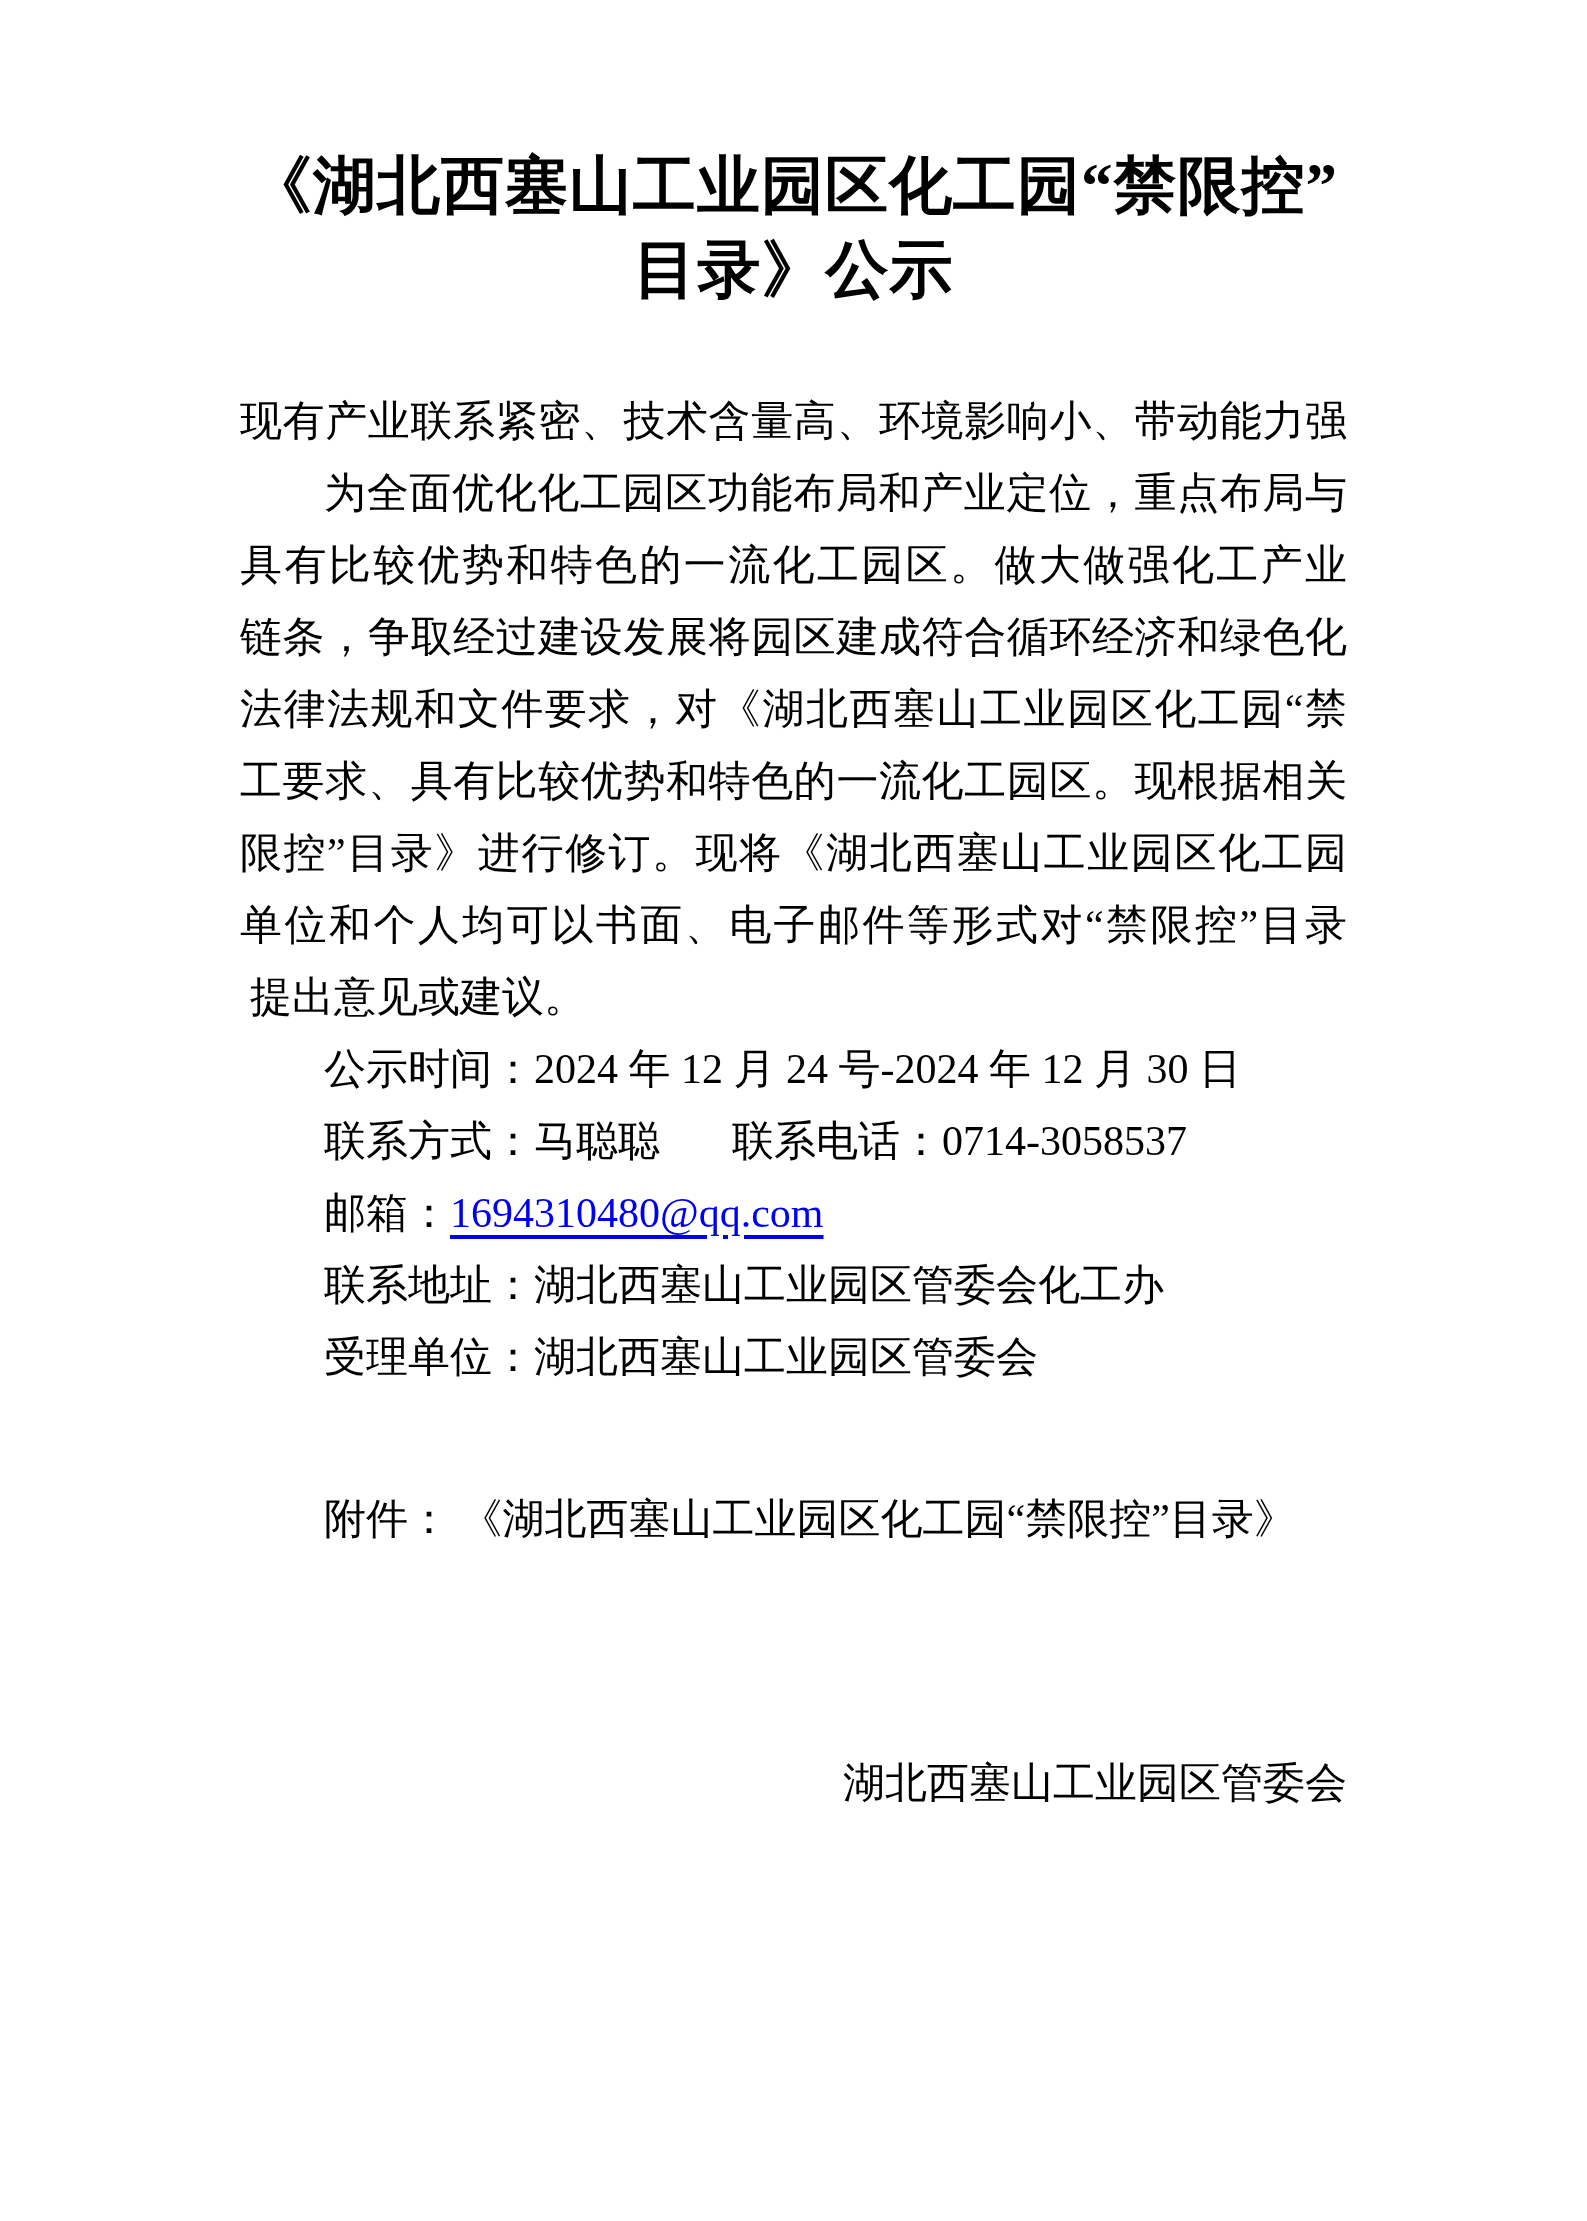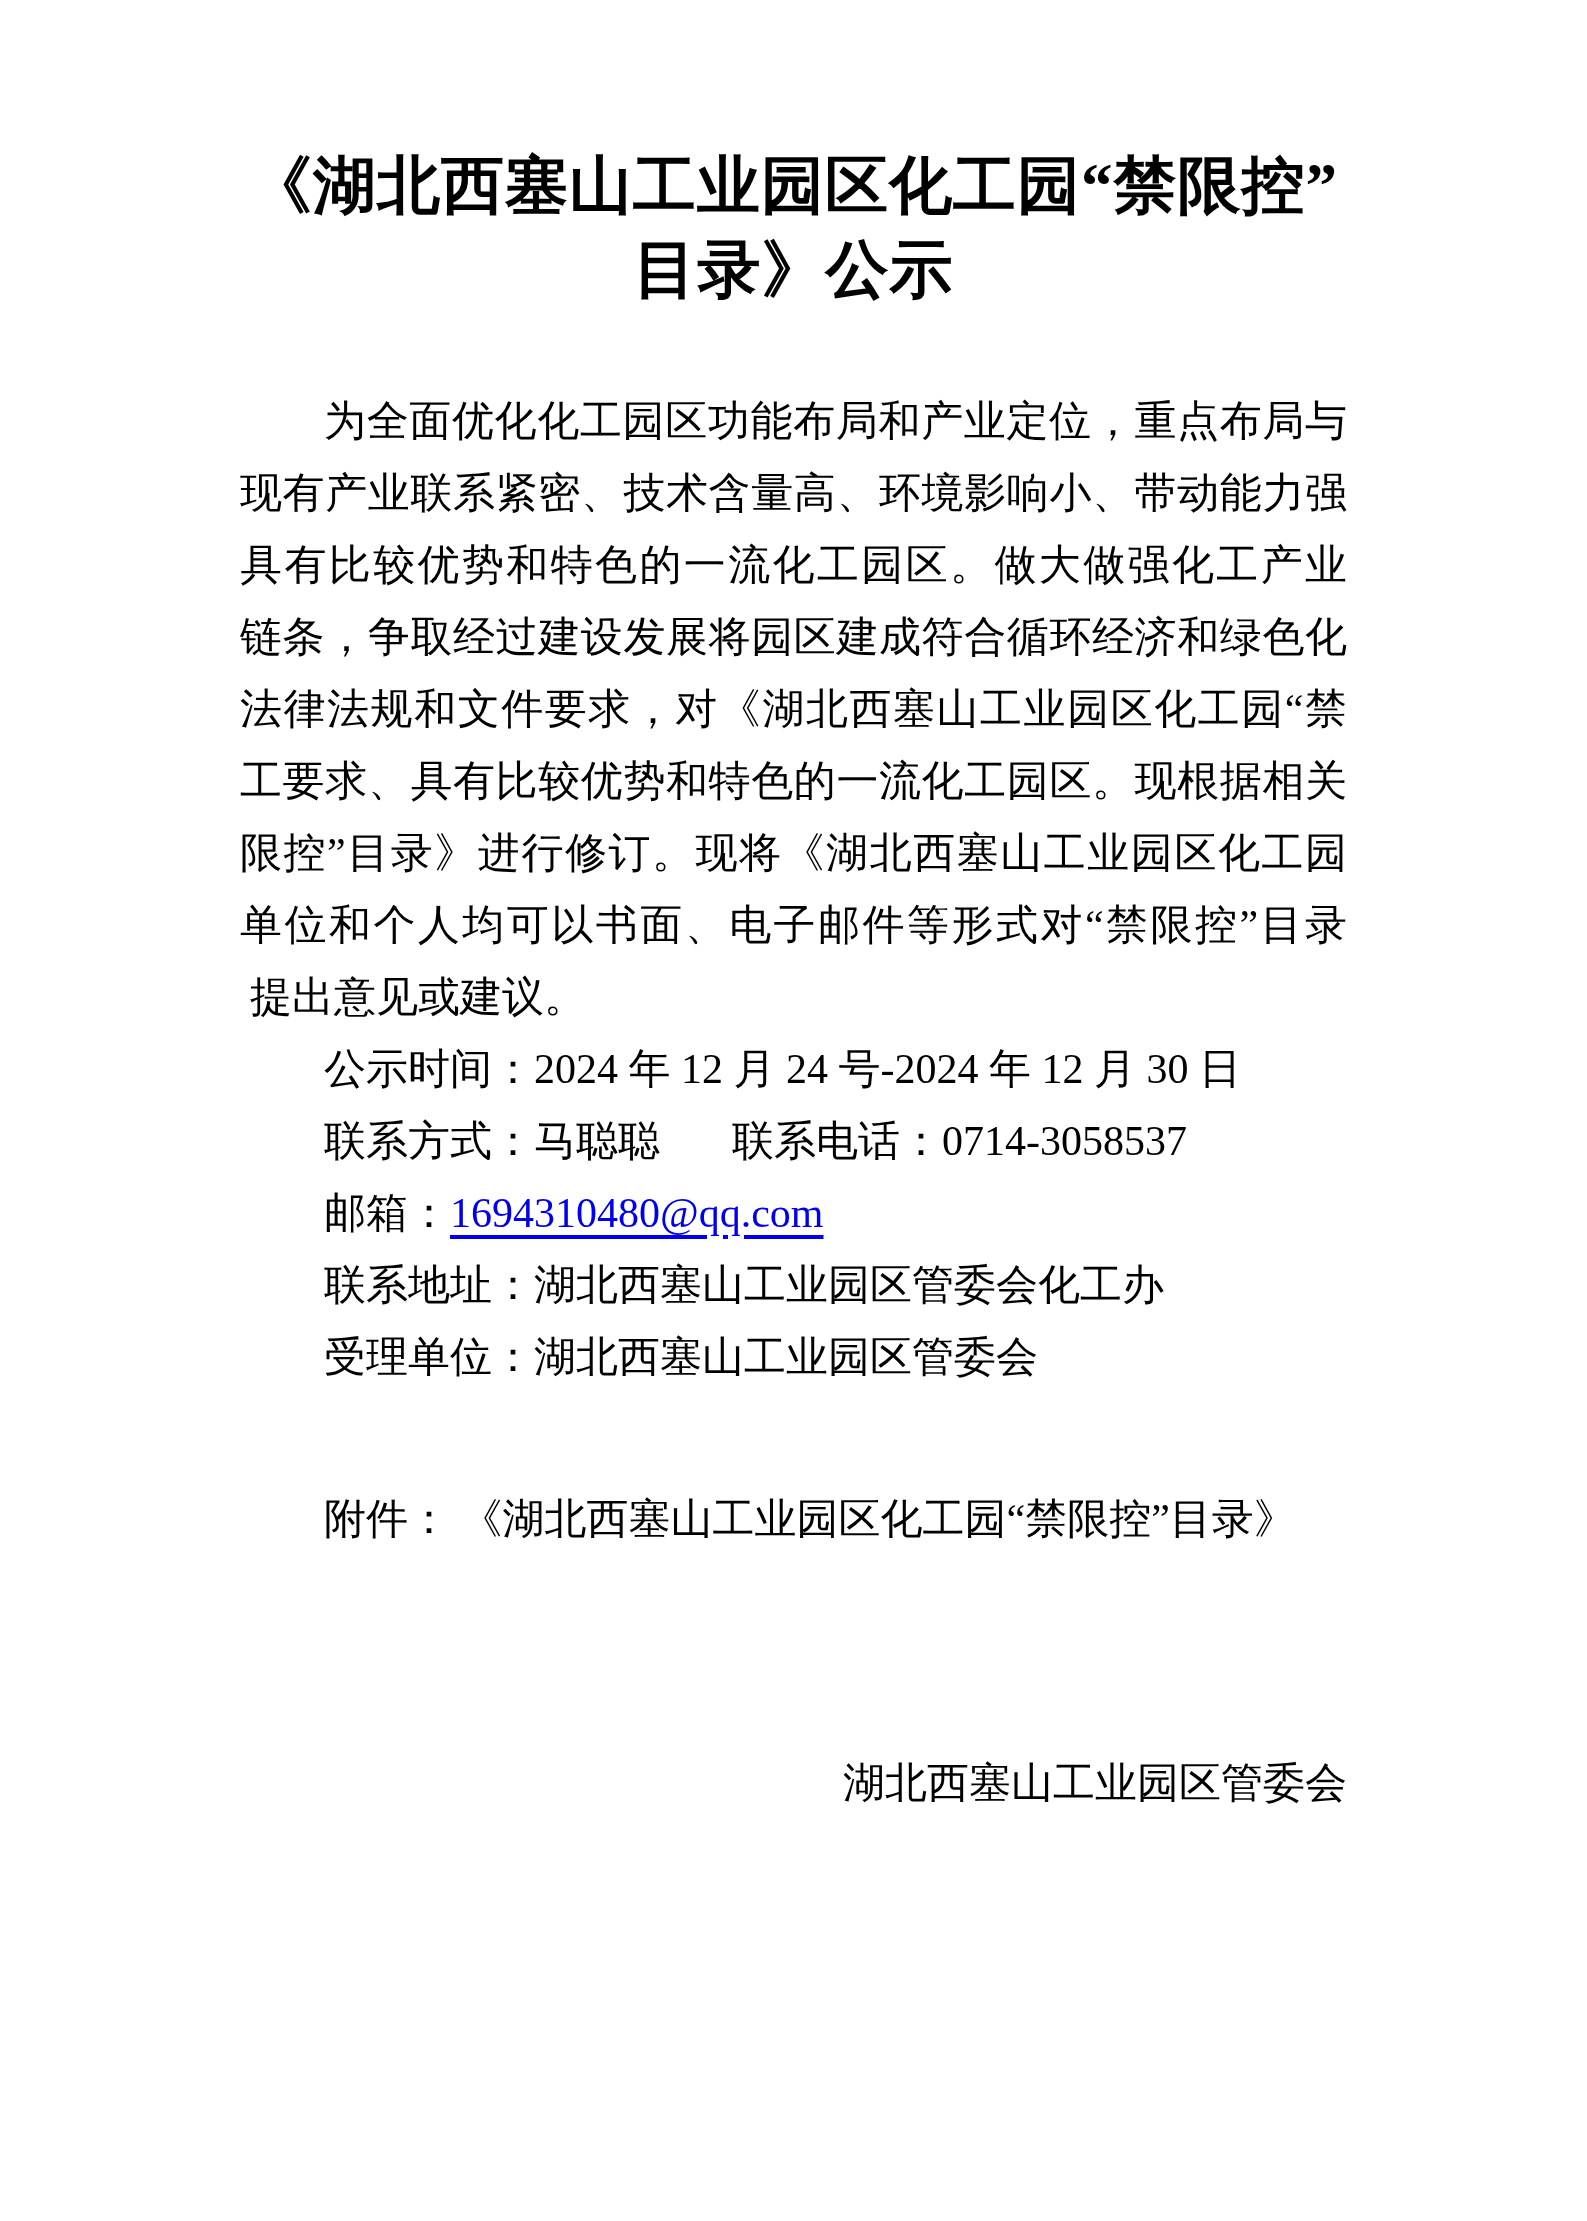--- a/index.html
+++ b/index.html
@@ -82,22 +82,22 @@
   <div class="content">
 
     <div class="doc-title">
       <div>《湖北西塞山工业园区化工园“禁限控”</div>
       <div>目录》公示</div>
     </div>
 
     <div class="spacer-title"></div>
 
     <div>
+      <div class="body-line">现有产业联系紧密、技术含量高、环境影响小、带动能力强</div>
       <div class="body-line first">为全面优化化工园区功能布局和产业定位，重点布局与</div>
-      <div class="body-line">现有产业联系紧密、技术含量高、环境影响小、带动能力强</div>
       <div class="body-line">具有比较优势和特色的一流化工园区。做大做强化工产业</div>
       <div class="body-line">链条，争取经过建设发展将园区建成符合循环经济和绿色化</div>
       <div class="body-line">法律法规和文件要求，对《湖北西塞山工业园区化工园“禁</div>
       <div class="body-line">工要求、具有比较优势和特色的一流化工园区。现根据相关</div>
       <div class="body-line">限控”目录》进行修订。现将《湖北西塞山工业园区化工园</div>
       <div class="body-line">单位和个人均可以书面、电子邮件等形式对“禁限控”目录</div>
       <div class="body-line last">提出意见或建议。</div>
     </div>
 
     <div class="info-line">

